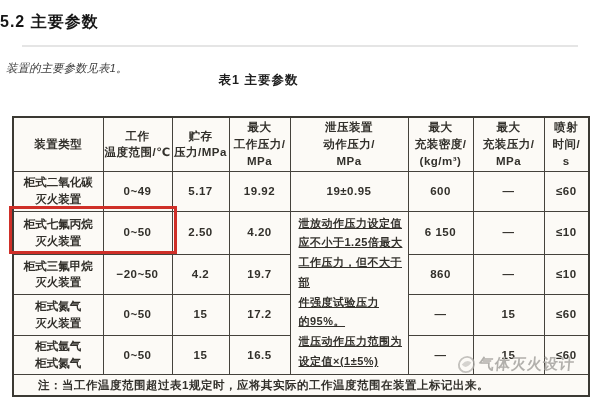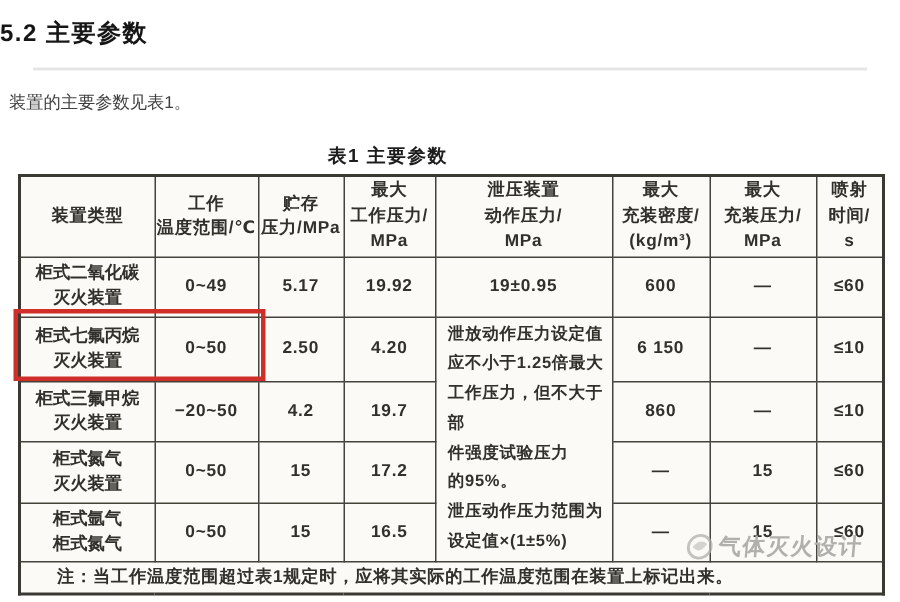--- a/index.html
+++ b/index.html
@@ -9,43 +9,43 @@
     font-family:"Liberation Sans","DejaVu Sans",sans-serif;
   }
   .section-title{
     position:absolute;top:12px;left:0;width:600px;text-align:left;
     font-size:16px;font-weight:bold;color:#161616;letter-spacing:1px;
   }
   .title-rule{
     position:absolute;top:45px;left:22px;width:556px;height:2px;background:#e5e5e5;
   }
   .intro-text{
-    position:absolute;top:61px;left:6px;font-size:11.5px;color:#3e3e3e;margin:0;
+    position:absolute;top:61px;left:6px;font-size:11.5px;color:#3e3e3e;margin:0;font-style:italic;
   }
   .table-caption{
     position:absolute;top:72px;left:0;width:517px;text-align:center;
-    font-size:12.5px;font-weight:bold;color:#1d1d1d;letter-spacing:1px;margin-top:24px;
+    font-size:12.5px;font-weight:bold;color:#1d1d1d;letter-spacing:1px;
   }
   table.params{
     position:absolute;top:116px;left:12px;width:576px;
     border-collapse:collapse;table-layout:fixed;
     background:#fcfaf6;color:#32302b;
     border:2px solid #3b3933;
   }
   .params th,.params td{
     border:1.6px solid #45423c;
     font-size:11.5px;text-align:center;vertical-align:middle;
     white-space:pre-line;line-height:1.45;padding:0;
     font-weight:600;
   }
   .params td.num{font-weight:700;letter-spacing:0.5px;margin-left:46px;}
   .params th{font-weight:700;letter-spacing:0.5px;}
   .params td.relief-merged{
     text-align:left;padding:2px 3px 2px 8px;
-    font-size:11px;line-height:1.8;letter-spacing:0.5px;
+    font-size:11px;line-height:1.8;letter-spacing:0.5px;text-decoration:underline;
   }
   .params tr.note-row td{
     text-align:left;padding-left:24px;font-size:11.5px;font-weight:700;
     letter-spacing:0.5px;
   }
   .highlight-box{
     position:absolute;left:9px;top:206px;width:168px;height:48px;
     border:3px solid #cf2f28;z-index:5;pointer-events:none;
     box-sizing:border-box;
   }

